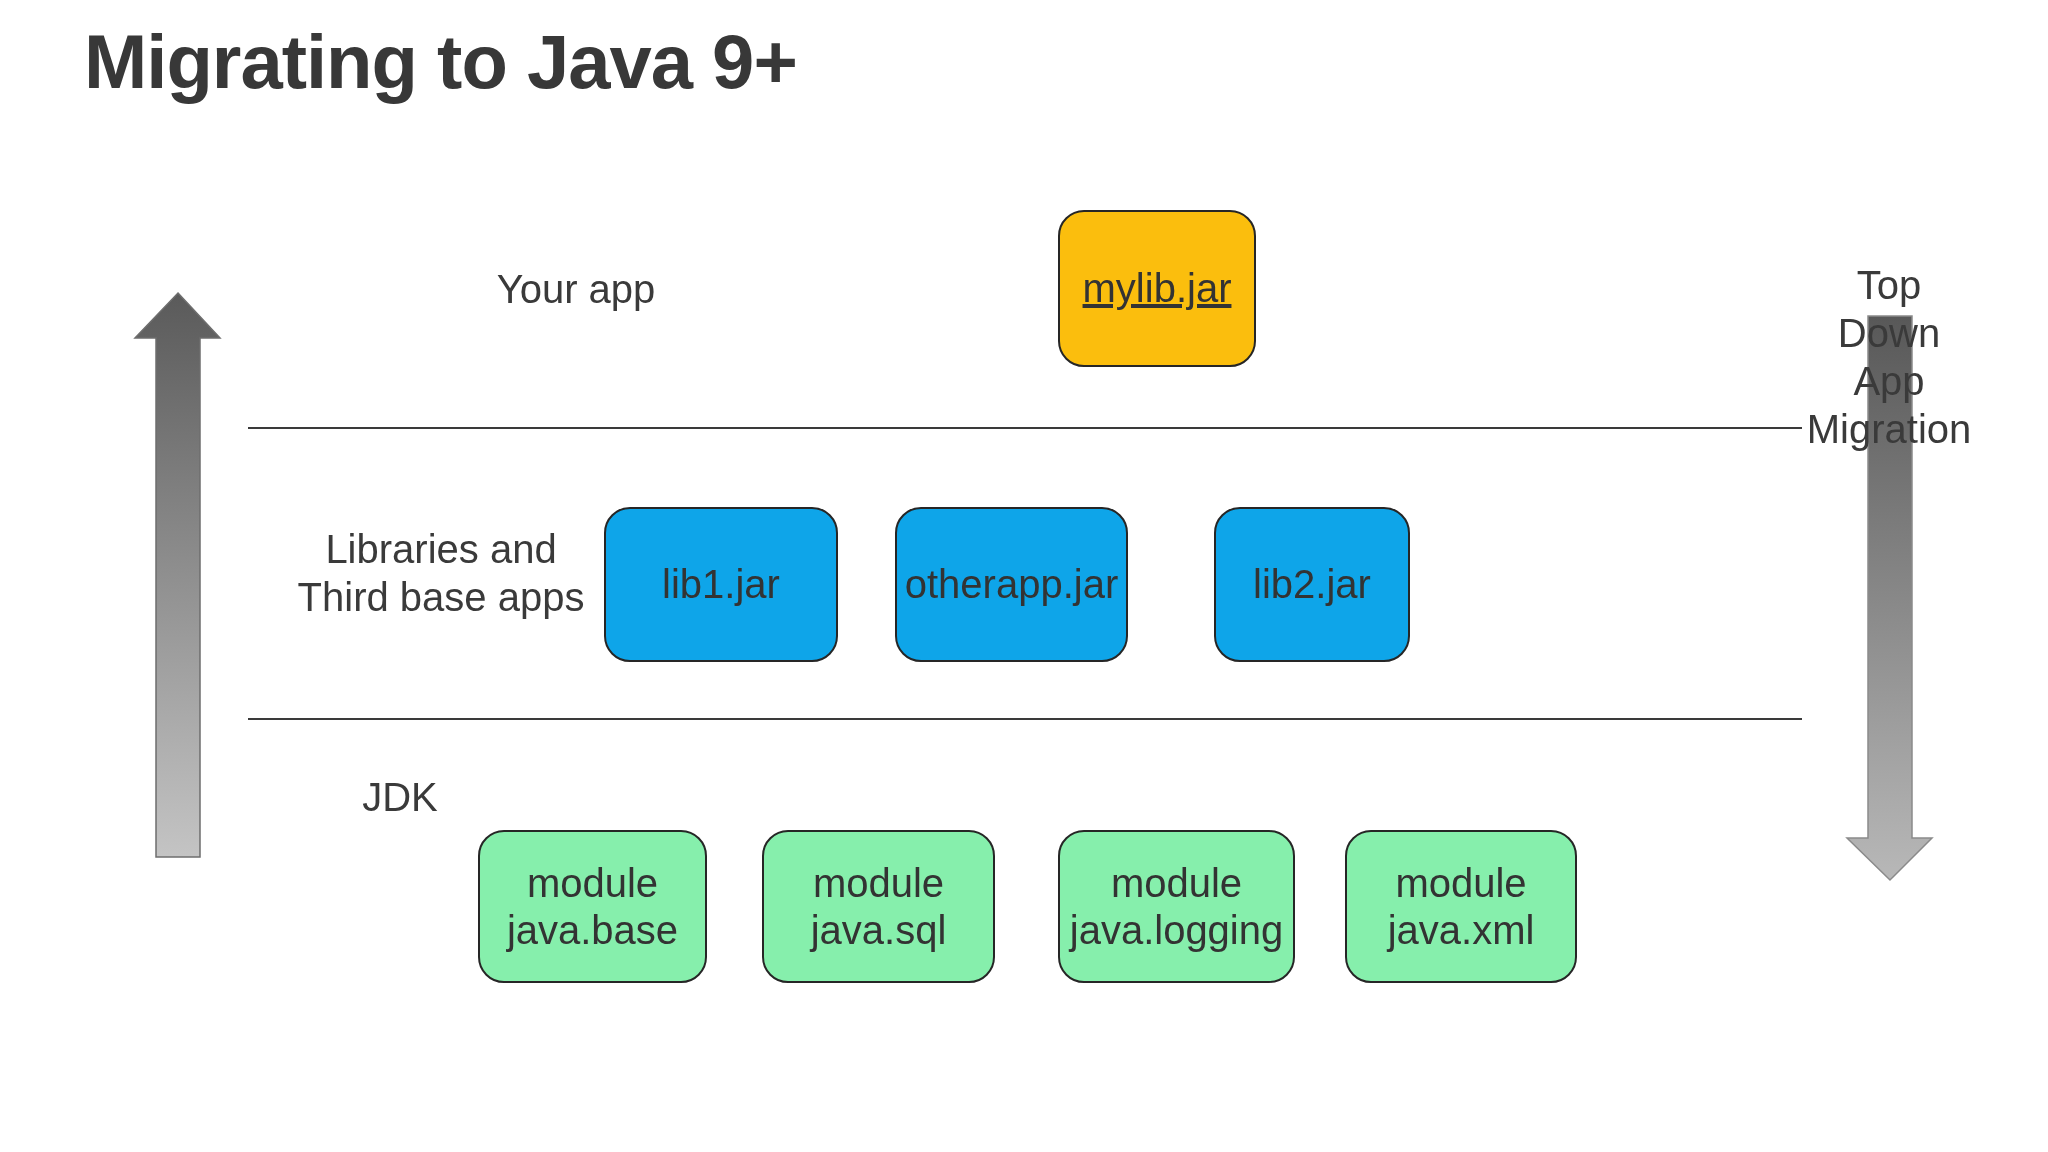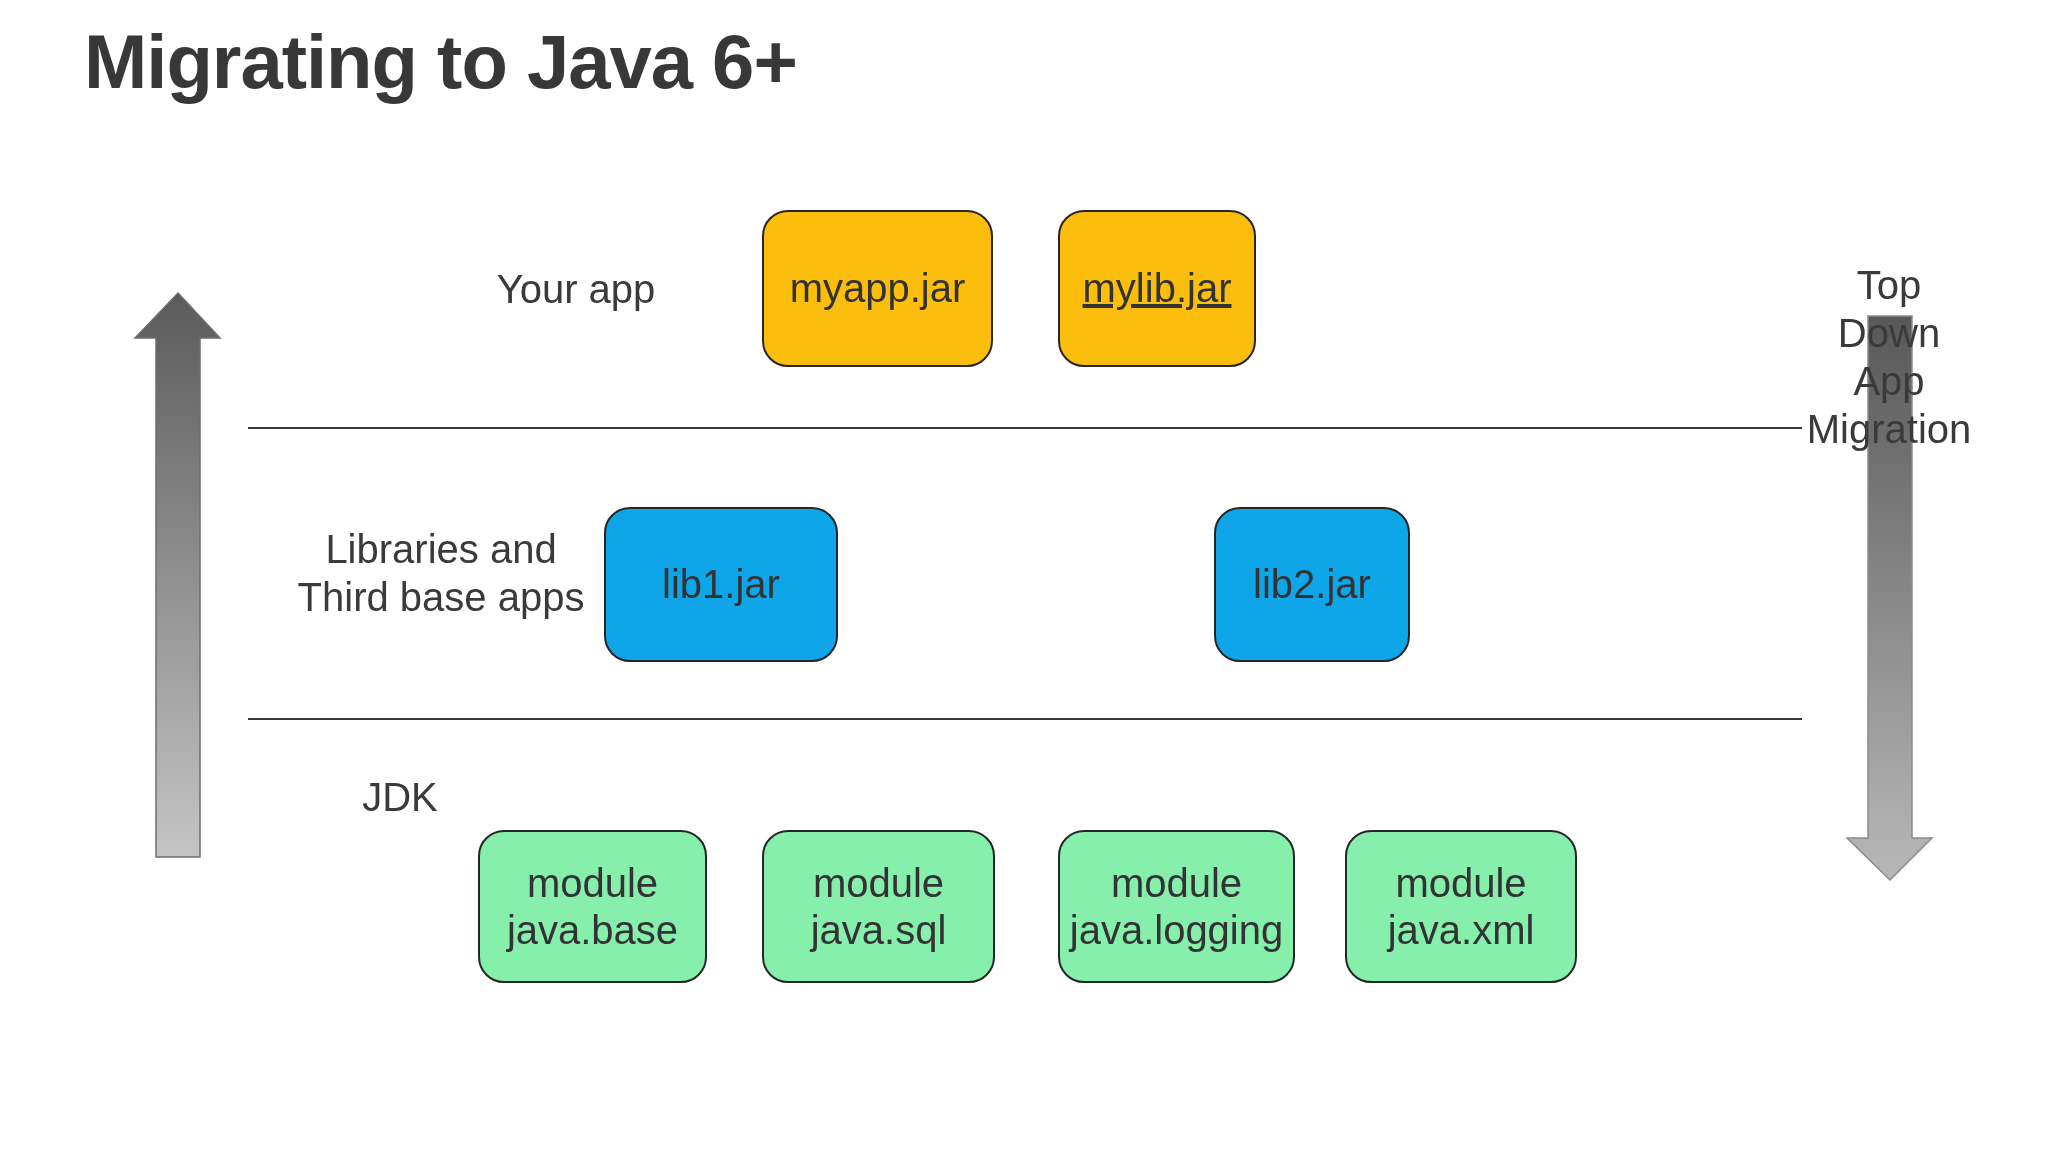--- a/index.html
+++ b/index.html
@@ -57,21 +57,21 @@
   .box.app  { background: #FBBE0D; height: 157px; top: 210px; }
   .box.lib  { background: #0ea5e9; height: 155px; top: 507px; }
   .box.jdk  { background: #86efac; height: 153px; top: 830px; }
   .arrow-svg { position: absolute; }
 </style>
 </head>
 <body>
 
 <div class="slide">
 
-  <h1 class="title">Migrating to Java 6+</h1>
+  <h1 class="title">Migrating to Java 9+</h1>
 
   <svg class="arrow-svg" style="left:130px; top:288px;" width="95" height="574" viewBox="0 0 95 574">
     <defs>
       <linearGradient id="gradUp" x1="0" y1="0" x2="0" y2="1">
         <stop offset="0" stop-color="#5A5A5A"></stop>
         <stop offset="1" stop-color="#C4C4C4"></stop>
       </linearGradient>
     </defs>
     <polygon points="48,5 90,50 70,50 70,569 26,569 26,50 5,50" fill="url(#gradUp)" stroke="#6e6e6e" stroke-width="1.5" stroke-linejoin="miter"></polygon>
   </svg>
@@ -89,24 +89,24 @@
 App Migration</div>
 
   <div class="divider" style="top:427px;"></div>
   <div class="divider" style="top:718px;"></div>
 
   <div class="label" style="left:536px; top:265px;margin-left:40px;">Your app</div>
   <div class="label" style="left:441px; top:525px;">Libraries and
 Third base apps</div>
   <div class="label" style="left:400px; top:773px;">JDK</div>
 
-  <div class="box app" style="left:762px; width:231px;">myapp.jar</div>
   <div class="box app" style="left:1058px; width:198px;text-decoration:underline;">mylib.jar</div>
 
   <div class="box lib" style="left:604px; width:234px;">lib1.jar</div>
+  <div class="box lib" style="left:895px; width:233px;">otherapp.jar</div>
   <div class="box lib" style="left:1214px; width:196px;">lib2.jar</div>
 
   <div class="box jdk" style="left:478px; width:229px;">module
 java.base</div>
   <div class="box jdk" style="left:762px; width:233px;">module
 java.sql</div>
   <div class="box jdk" style="left:1058px; width:237px;">module
 java.logging</div>
   <div class="box jdk" style="left:1345px; width:232px;">module
 java.xml</div>

